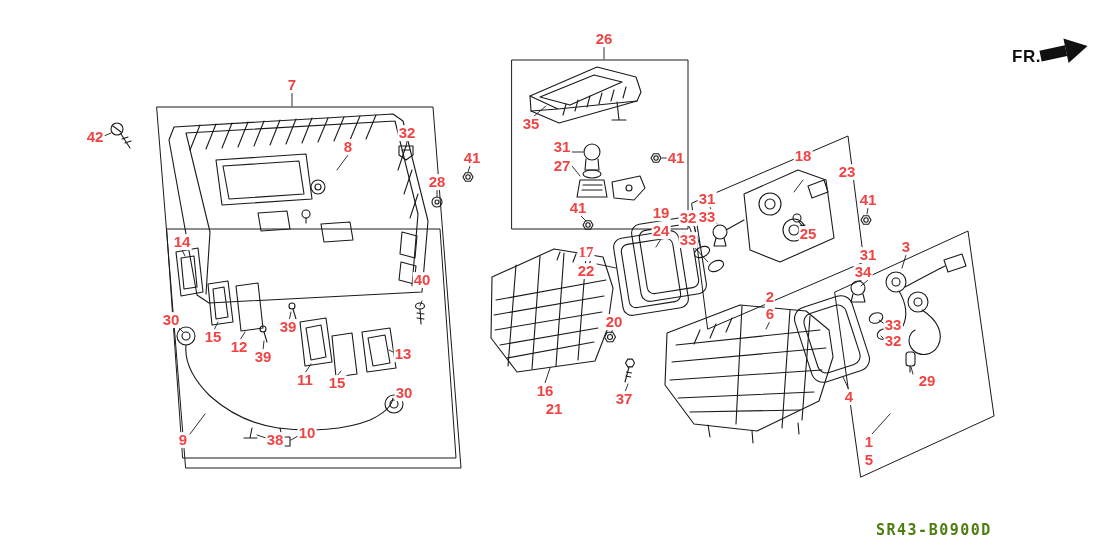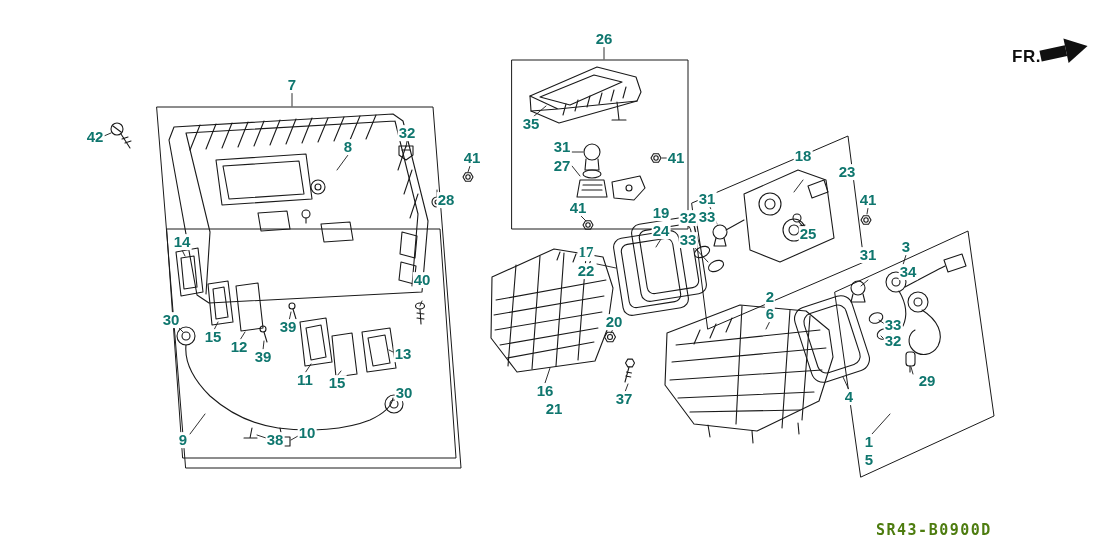--- a/index.html
+++ b/index.html
@@ -1,21 +1,21 @@
 <!DOCTYPE html>
 <html><head>
 <meta charset="utf-8">
 <style>
   html,body{margin:0;padding:0;background:#ffffff;}
   .stage{position:relative;width:1108px;height:553px;background:#ffffff;overflow:hidden;
          font-family:"Liberation Sans",sans-serif;}
   .stage svg{position:absolute;left:0;top:0;}
   #labels-layer{position:absolute;left:0;top:0;width:100%;height:100%;pointer-events:none;}
   .part-label{position:absolute;transform:translate(-50%,-50%);
-              font:600 15px "Liberation Sans",sans-serif;color:#0f766e;
+              font:600 15px "Liberation Sans",sans-serif;color:#ef4444;
               background:#ffffff;padding:0 1px;line-height:1.05;}
   .fr-text{position:absolute;left:1012px;top:47px;font:700 17px "Liberation Sans",sans-serif;
            color:#101010;letter-spacing:.5px;}
   .part-code{position:absolute;left:876px;top:521px;font:700 15px "DejaVu Sans Mono",monospace;
              color:#4d7c0f;letter-spacing:1.5px;}
 </style>
 </head>
 <body>
 
 <div class="stage">
@@ -253,40 +253,40 @@
       </g>
     </g>
   </svg>
 
   <div id="labels-layer">
       <span class="part-label" style="left: 95px; top: 137px;">42</span>
       <span class="part-label" style="left: 292px; top: 85px;">7</span>
       <span class="part-label" style="left: 348px; top: 147px;">8</span>
       <span class="part-label" style="left: 407px; top: 133px;">32</span>
       <span class="part-label" style="left: 472px; top: 158px;">41</span>
-      <span class="part-label" style="left: 437px; top: 200px; margin-left: 9px;">28</span>
+      <span class="part-label" style="left: 437px; top: 182px;">28</span>
       <span class="part-label" style="left: 604px; top: 39px;">26</span>
       <span class="part-label" style="left: 531px; top: 124px;">35</span>
       <span class="part-label" style="left: 562px; top: 147px;">31</span>
       <span class="part-label" style="left: 562px; top: 166px;">27</span>
       <span class="part-label" style="left: 676px; top: 158px;">41</span>
       <span class="part-label" style="left: 803px; top: 156px;">18</span>
       <span class="part-label" style="left: 803px; top: 172px; margin-left: 44px;">23</span>
       <span class="part-label" style="left: 578px; top: 208px;">41</span>
       <span class="part-label" style="left: 661px; top: 213px;">19</span>
       <span class="part-label" style="left: 661px; top: 231px;">24</span>
       <span class="part-label" style="left: 707px; top: 199px;">31</span>
       <span class="part-label" style="left: 688px; top: 218px;">32</span>
       <span class="part-label" style="left: 707px; top: 217px;">33</span>
       <span class="part-label" style="left: 688px; top: 240px;">33</span>
       <span class="part-label" style="left: 808px; top: 234px;">25</span>
       <span class="part-label" style="left: 868px; top: 200px;">41</span>
       <span class="part-label" style="left: 906px; top: 247px;">3</span>
       <span class="part-label" style="left: 868px; top: 255px;">31</span>
-      <span class="part-label" style="left: 908px; top: 272px;">34</span>
+      <span class="part-label" style="left: 863px; top: 272px;">34</span>
       <span class="part-label" style="left: 182px; top: 242px;">14</span>
       <span class="part-label" style="left: 586px; top: 253px; font-family: Liberation Serif, serif;">17</span>
       <span class="part-label" style="left: 586px; top: 271px;">22</span>
       <span class="part-label" style="left: 171px; top: 320px;">30</span>
       <span class="part-label" style="left: 213px; top: 337px;">15</span>
       <span class="part-label" style="left: 239px; top: 347px;">12</span>
       <span class="part-label" style="left: 263px; top: 357px;">39</span>
       <span class="part-label" style="left: 288px; top: 327px;">39</span>
       <span class="part-label" style="left: 422px; top: 280px;">40</span>
       <span class="part-label" style="left: 770px; top: 297px;">2</span>

